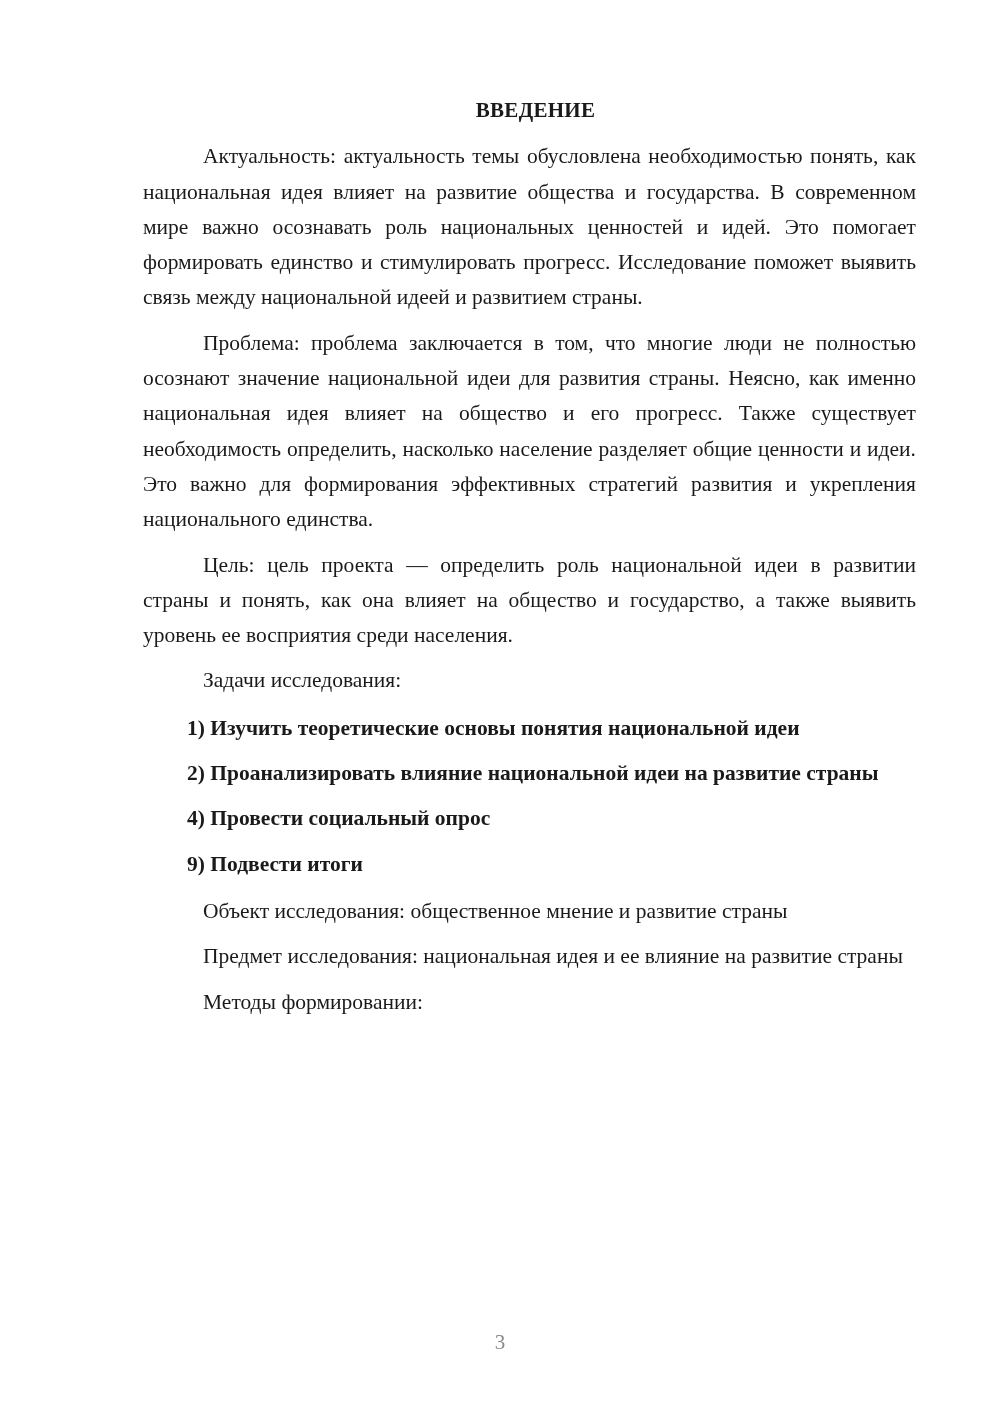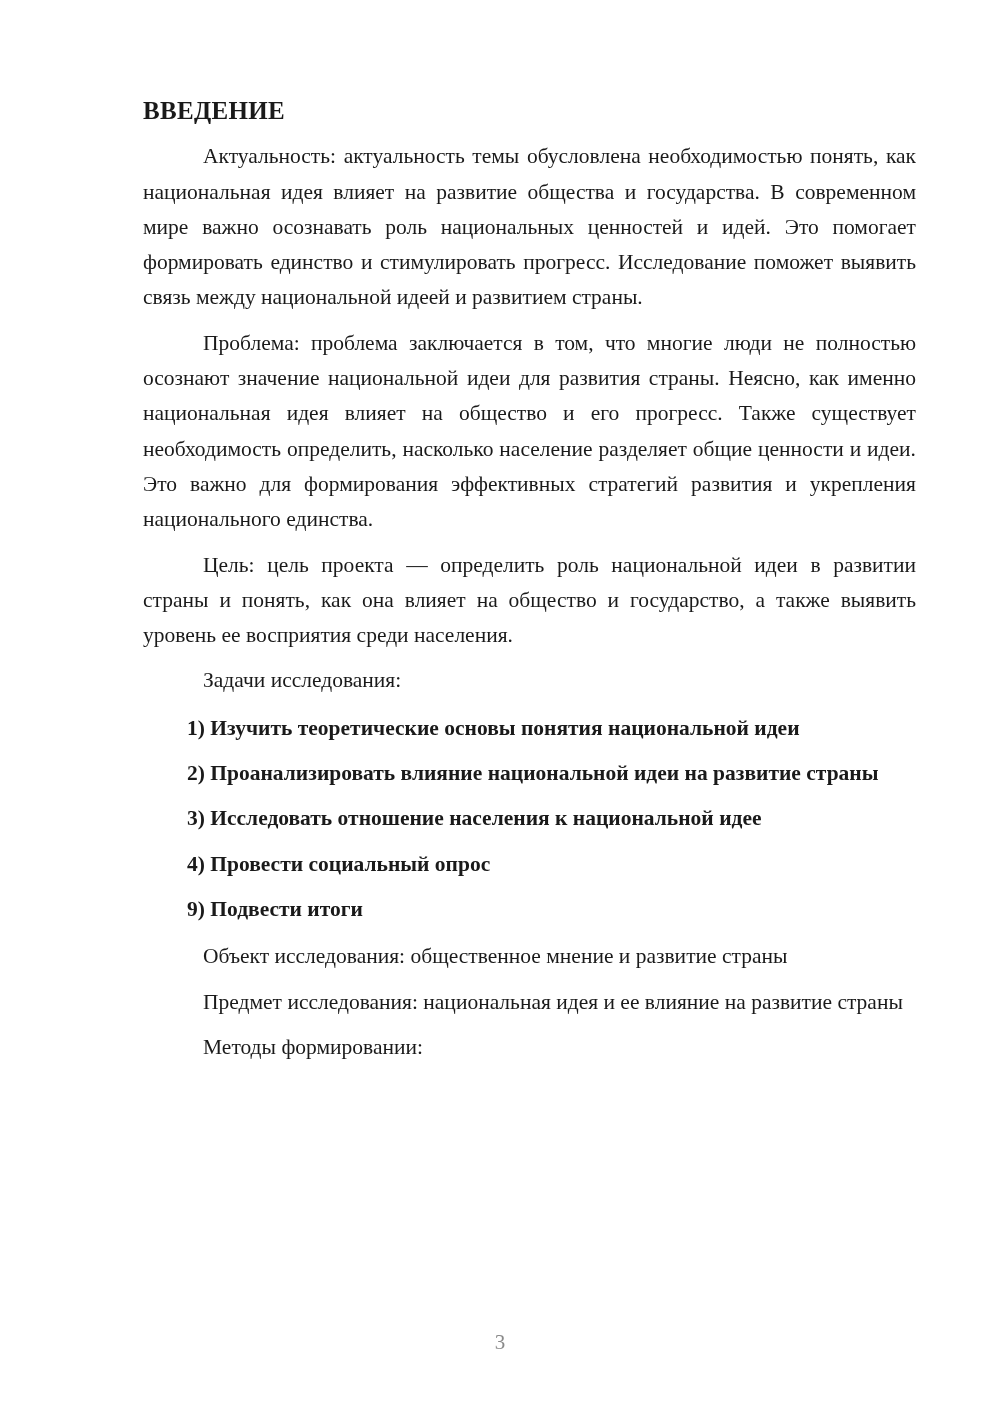--- a/index.html
+++ b/index.html
@@ -7,21 +7,21 @@
   .page {
     position: absolute; left: 0; top: 0; width: 1000px; height: 1414px;
     background: #ffffff; color: #1a1a1a;
     font-family: "Liberation Serif", "DejaVu Serif", serif;
   }
   .content {
     position: absolute; left: 143px; top: 93px; width: 785px;
     font-size: 21.5px; line-height: 35.3px;
   }
   .title {
-    text-align: left; font-weight: bold; font-size: 25px;
+    text-align: center; font-weight: bold; font-size: 21px;
     margin: 0 0 11px 0; letter-spacing: 0.3px;
   }
   .para {
     text-align: justify; text-indent: 60px; margin: 0 12px 10px 0;
     hyphens: none;
   }
   .plain { text-indent: 60px; margin: 0 0 10px 0; }
   .list { margin: 12px; padding: 0; list-style: none; font-weight: bold; }
   .list-item { padding-left: 32px; margin: 0 0 10px 0; white-space: nowrap; }
   .page-number {
@@ -37,21 +37,20 @@
     <div class="title">ВВЕДЕНИЕ</div>
 
     <p class="para">Актуальность: актуальность темы обусловлена необходимостью понять, как национальная идея влияет на развитие общества и государства. В современном мире важно осознавать роль национальных ценностей и идей. Это помогает формировать единство и стимулировать прогресс. Исследование поможет выявить связь между национальной идеей и развитием страны.</p>
     <p class="para">Проблема: проблема заключается в том, что многие люди не полностью осознают значение национальной идеи для развития страны. Неясно, как именно национальная идея влияет на общество и его прогресс. Также существует необходимость определить, насколько население разделяет общие ценности и идеи. Это важно для формирования эффективных стратегий развития и укрепления национального единства.</p>
     <p class="para">Цель: цель проекта — определить роль национальной идеи в развитии страны и понять, как она влияет на общество и государство, а также выявить уровень ее восприятия среди населения.</p>
     <p class="plain">Задачи исследования:</p>
 
     <div class="list">
       <p class="list-item">1) Изучить теоретические основы понятия национальной идеи</p>
       <p class="list-item">2) Проанализировать влияние национальной идеи на развитие страны</p>
-      <p class="list-item">3) Исследовать отношение населения к национальной идее</p>
       <p class="list-item">4) Провести социальный опрос</p>
       <p class="list-item">9) Подвести итоги</p>
     </div>
 
     <p class="plain">Объект исследования: общественное мнение и развитие страны</p>
     <p class="para">Предмет исследования: национальная идея и ее влияние на развитие страны</p>
     <p class="plain">Методы формировании:</p>
   </div>
 
   <div class="page-number">3</div>

